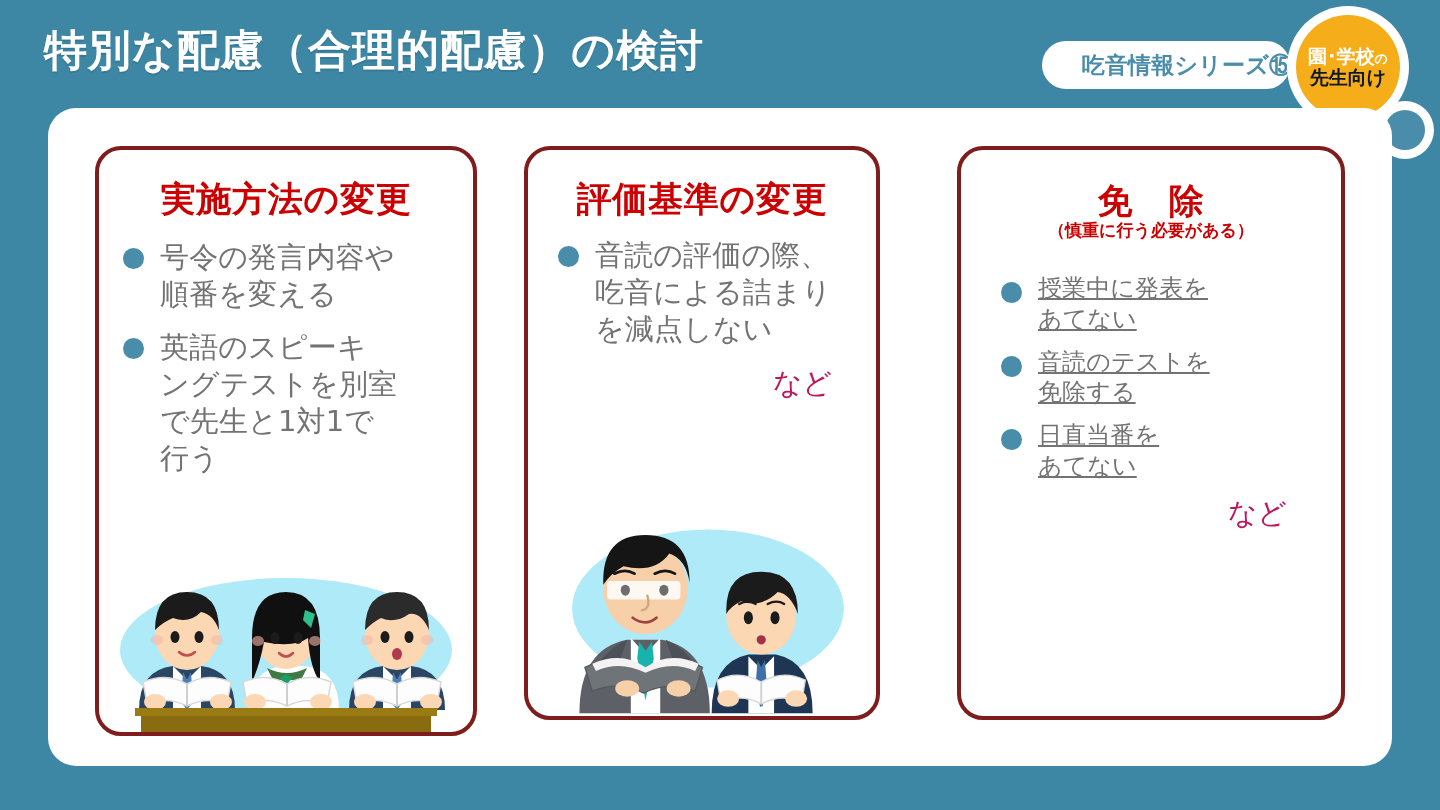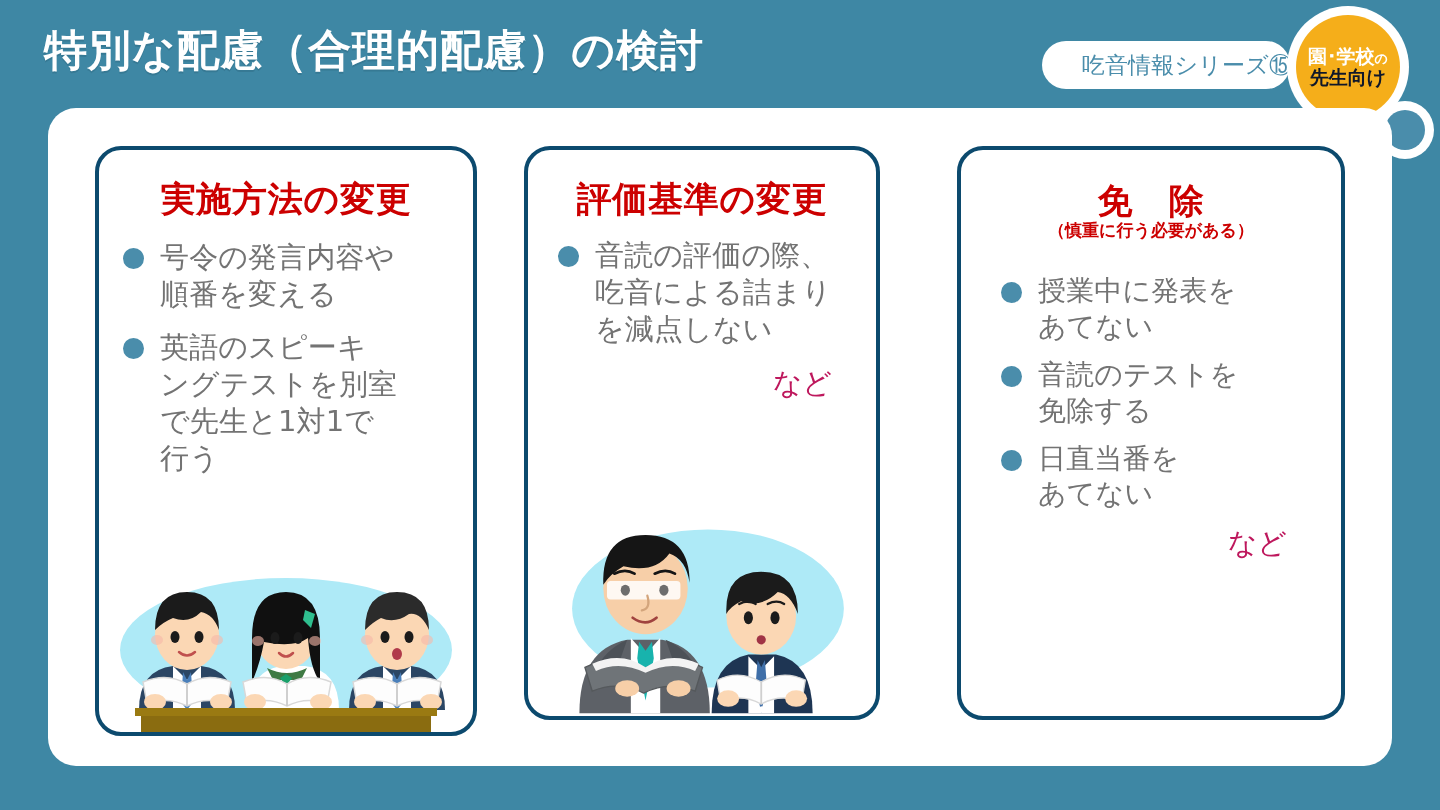--- a/index.html
+++ b/index.html
@@ -20,21 +20,21 @@
     white-space:nowrap;
     text-shadow:0 2px 0 rgba(20,60,80,.18);
   }
   .series-pill{
     position:absolute;left:1042px;top:41px;
     width:248px;height:48px;border-radius:24px;
     background:#ffffff;
     display:flex;align-items:center;justify-content:center;
   }
   .series-pill span{
-    font-size:23px;font-weight:normal;color:#4a8dab;
+    font-size:23px;font-weight:bold;color:#4a8dab;
     letter-spacing:0.01em;white-space:nowrap;
     padding-right:2px;
     padding-left:44px;
   }
   .badge-ring{
     position:absolute;left:1287px;top:6px;
     width:122px;height:122px;border-radius:50%;
     background:#ffffff;
   }
   .badge-circle{
@@ -63,21 +63,21 @@
   .panel{
     position:absolute;left:48px;top:108px;
     width:1344px;height:658px;
     background:#ffffff;border-radius:28px;
   }
 
   
   .card{
     position:absolute;top:146px;
     background:#ffffff;
-    border:4px solid #0c4a6e;
+    border:4px solid #7f1d1d;
     border-radius:26px;
     box-sizing:border-box;
     overflow:hidden;
   }
   #card-0{left:95px;width:382px;height:590px;}
   #card-1{left:524px;width:356px;height:574px;}
   #card-2{left:957px;width:388px;height:574px;}
 
   .card-head{
     text-align:center;color:#cc0000;font-weight:bold;
@@ -102,21 +102,21 @@
   .bdot{
     flex:0 0 auto;
     width:21px;height:21px;border-radius:50%;
     background:#4a8dab;
     margin-top:9px;margin-right:16px;
   }
   .btxt{
     font-size:29px;color:#737373;line-height:1.28;
     letter-spacing:0.005em;
   }
-  #card-2 .btxt{font-size:28px;}
+  #card-2 .btxt{font-size:24px;text-decoration:underline;}
 
   .nado{
     text-align:right;font-size:29px;color:#be185d;
   }
   #card-1 .nado{margin:6px 44px 0 0;}
   #card-2 .nado{margin:10px 54px 0 0;}
 
   
   .ill1{position:absolute;left:0;bottom:0;width:100%;height:190px;}
   .ill2{position:absolute;left:0;bottom:0;width:100%;height:235px;}

